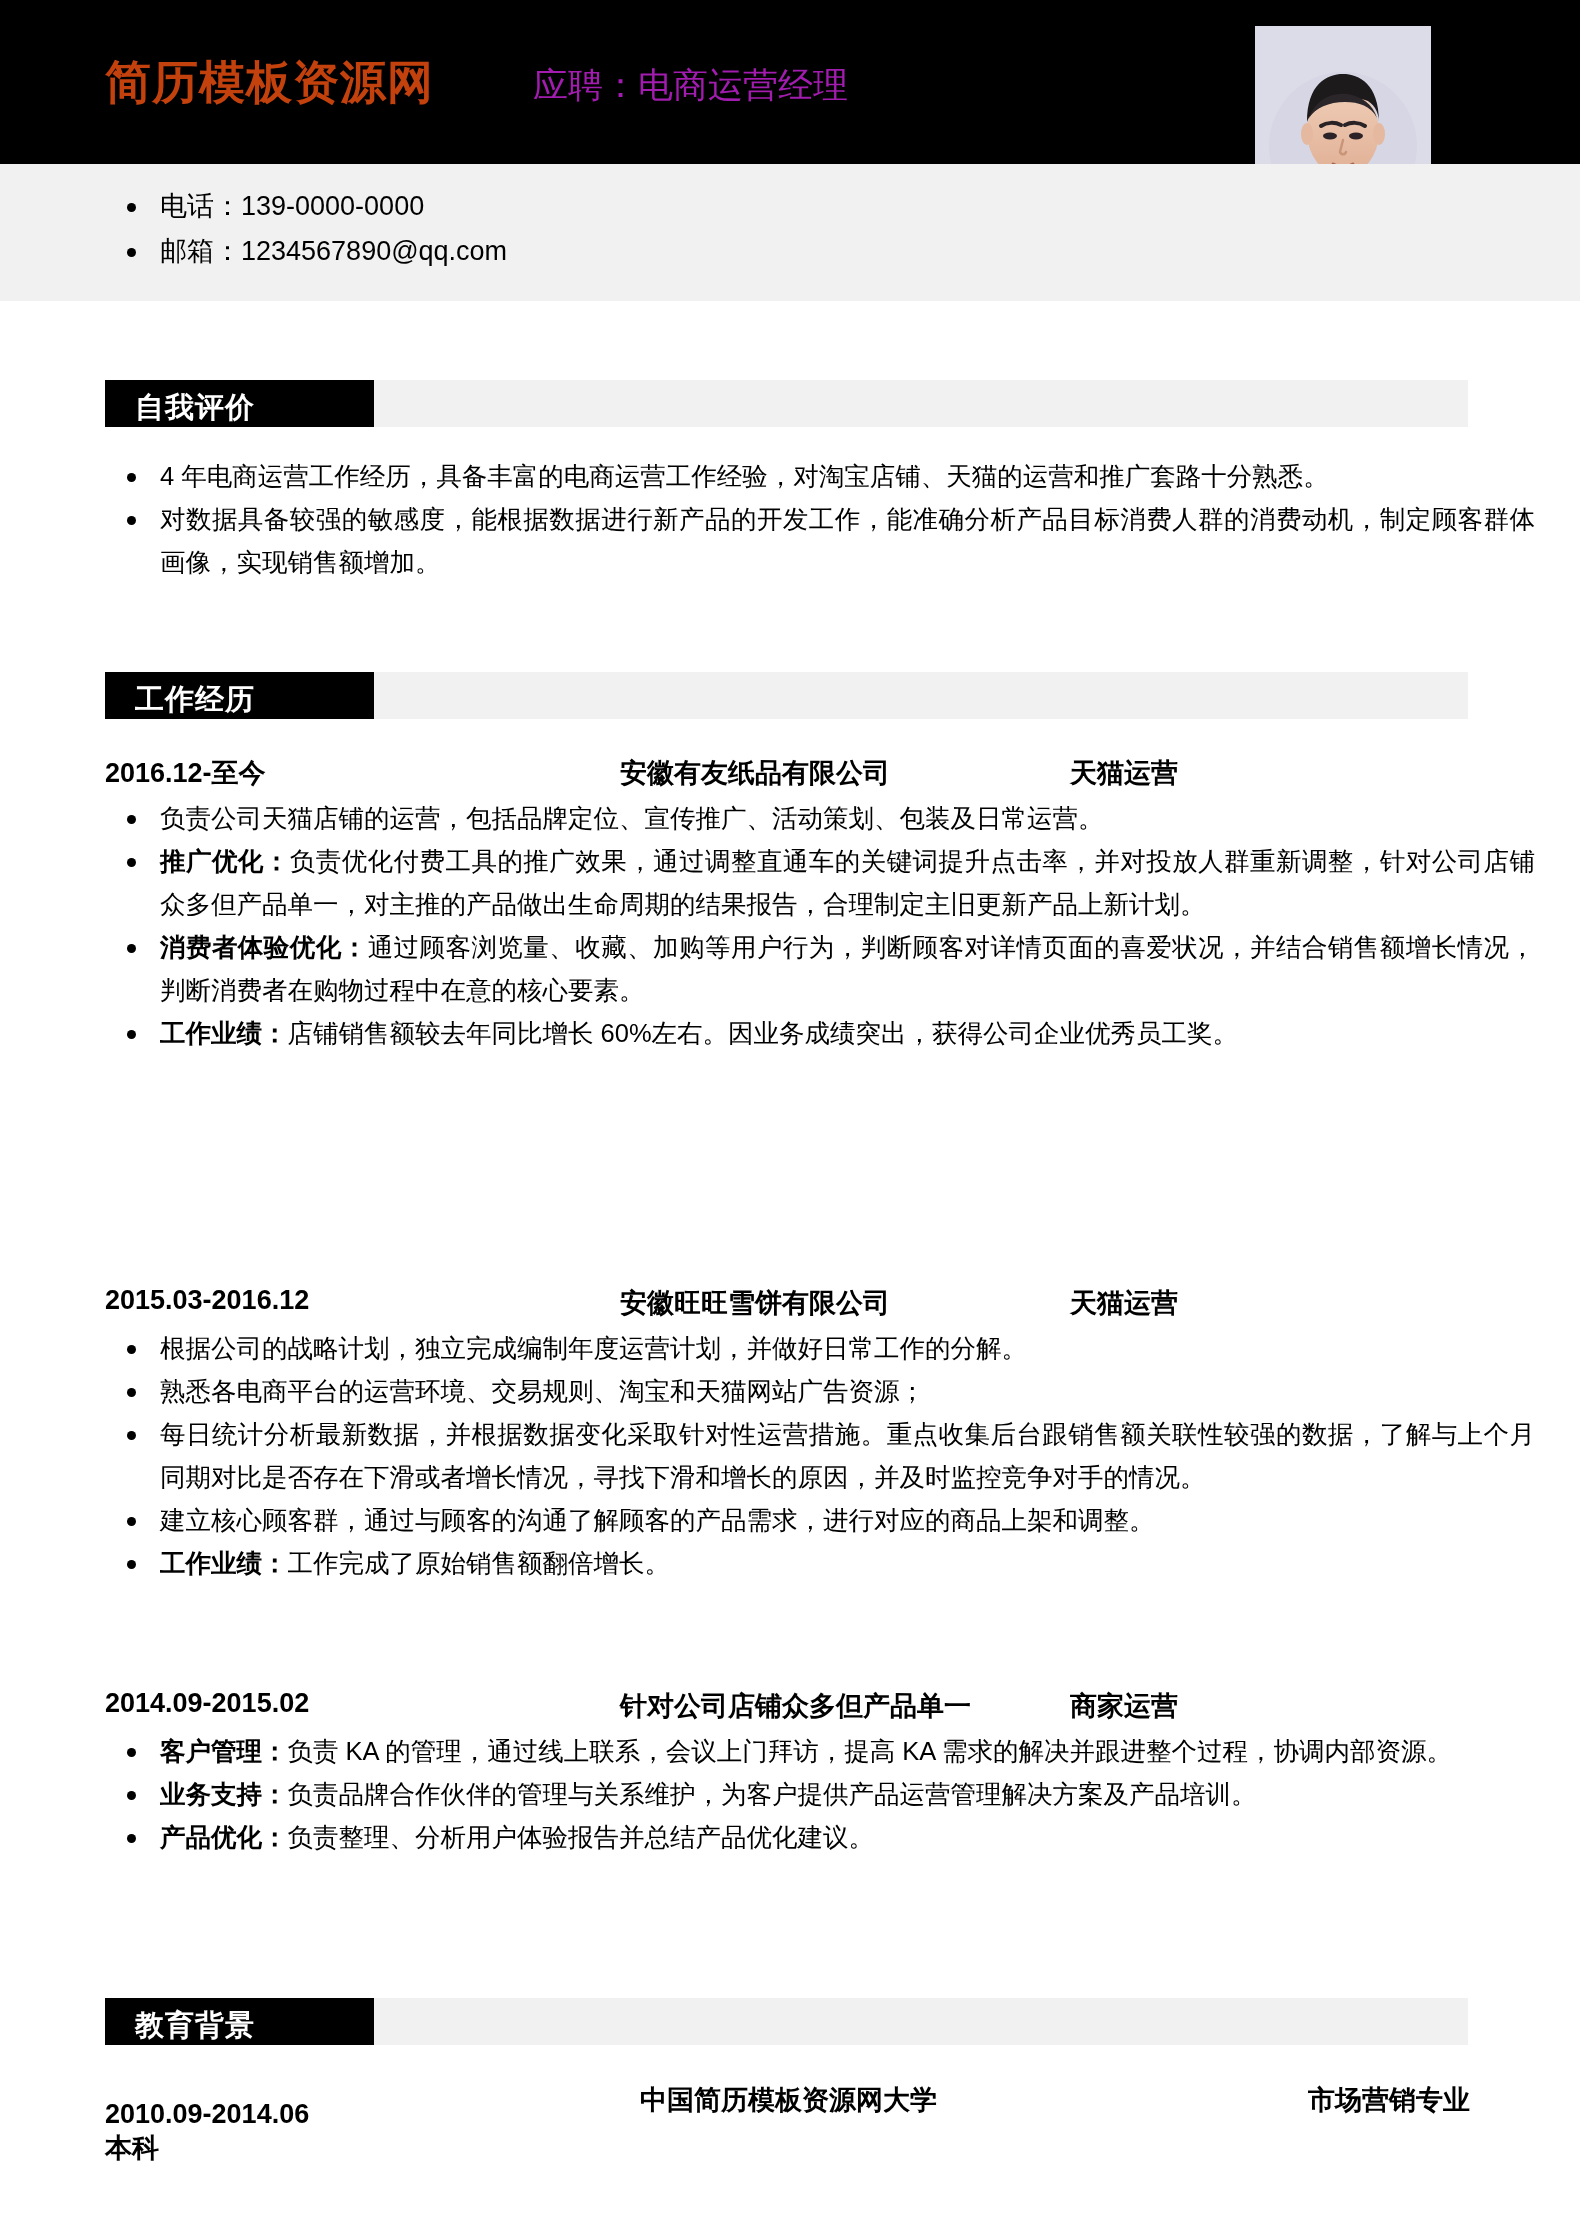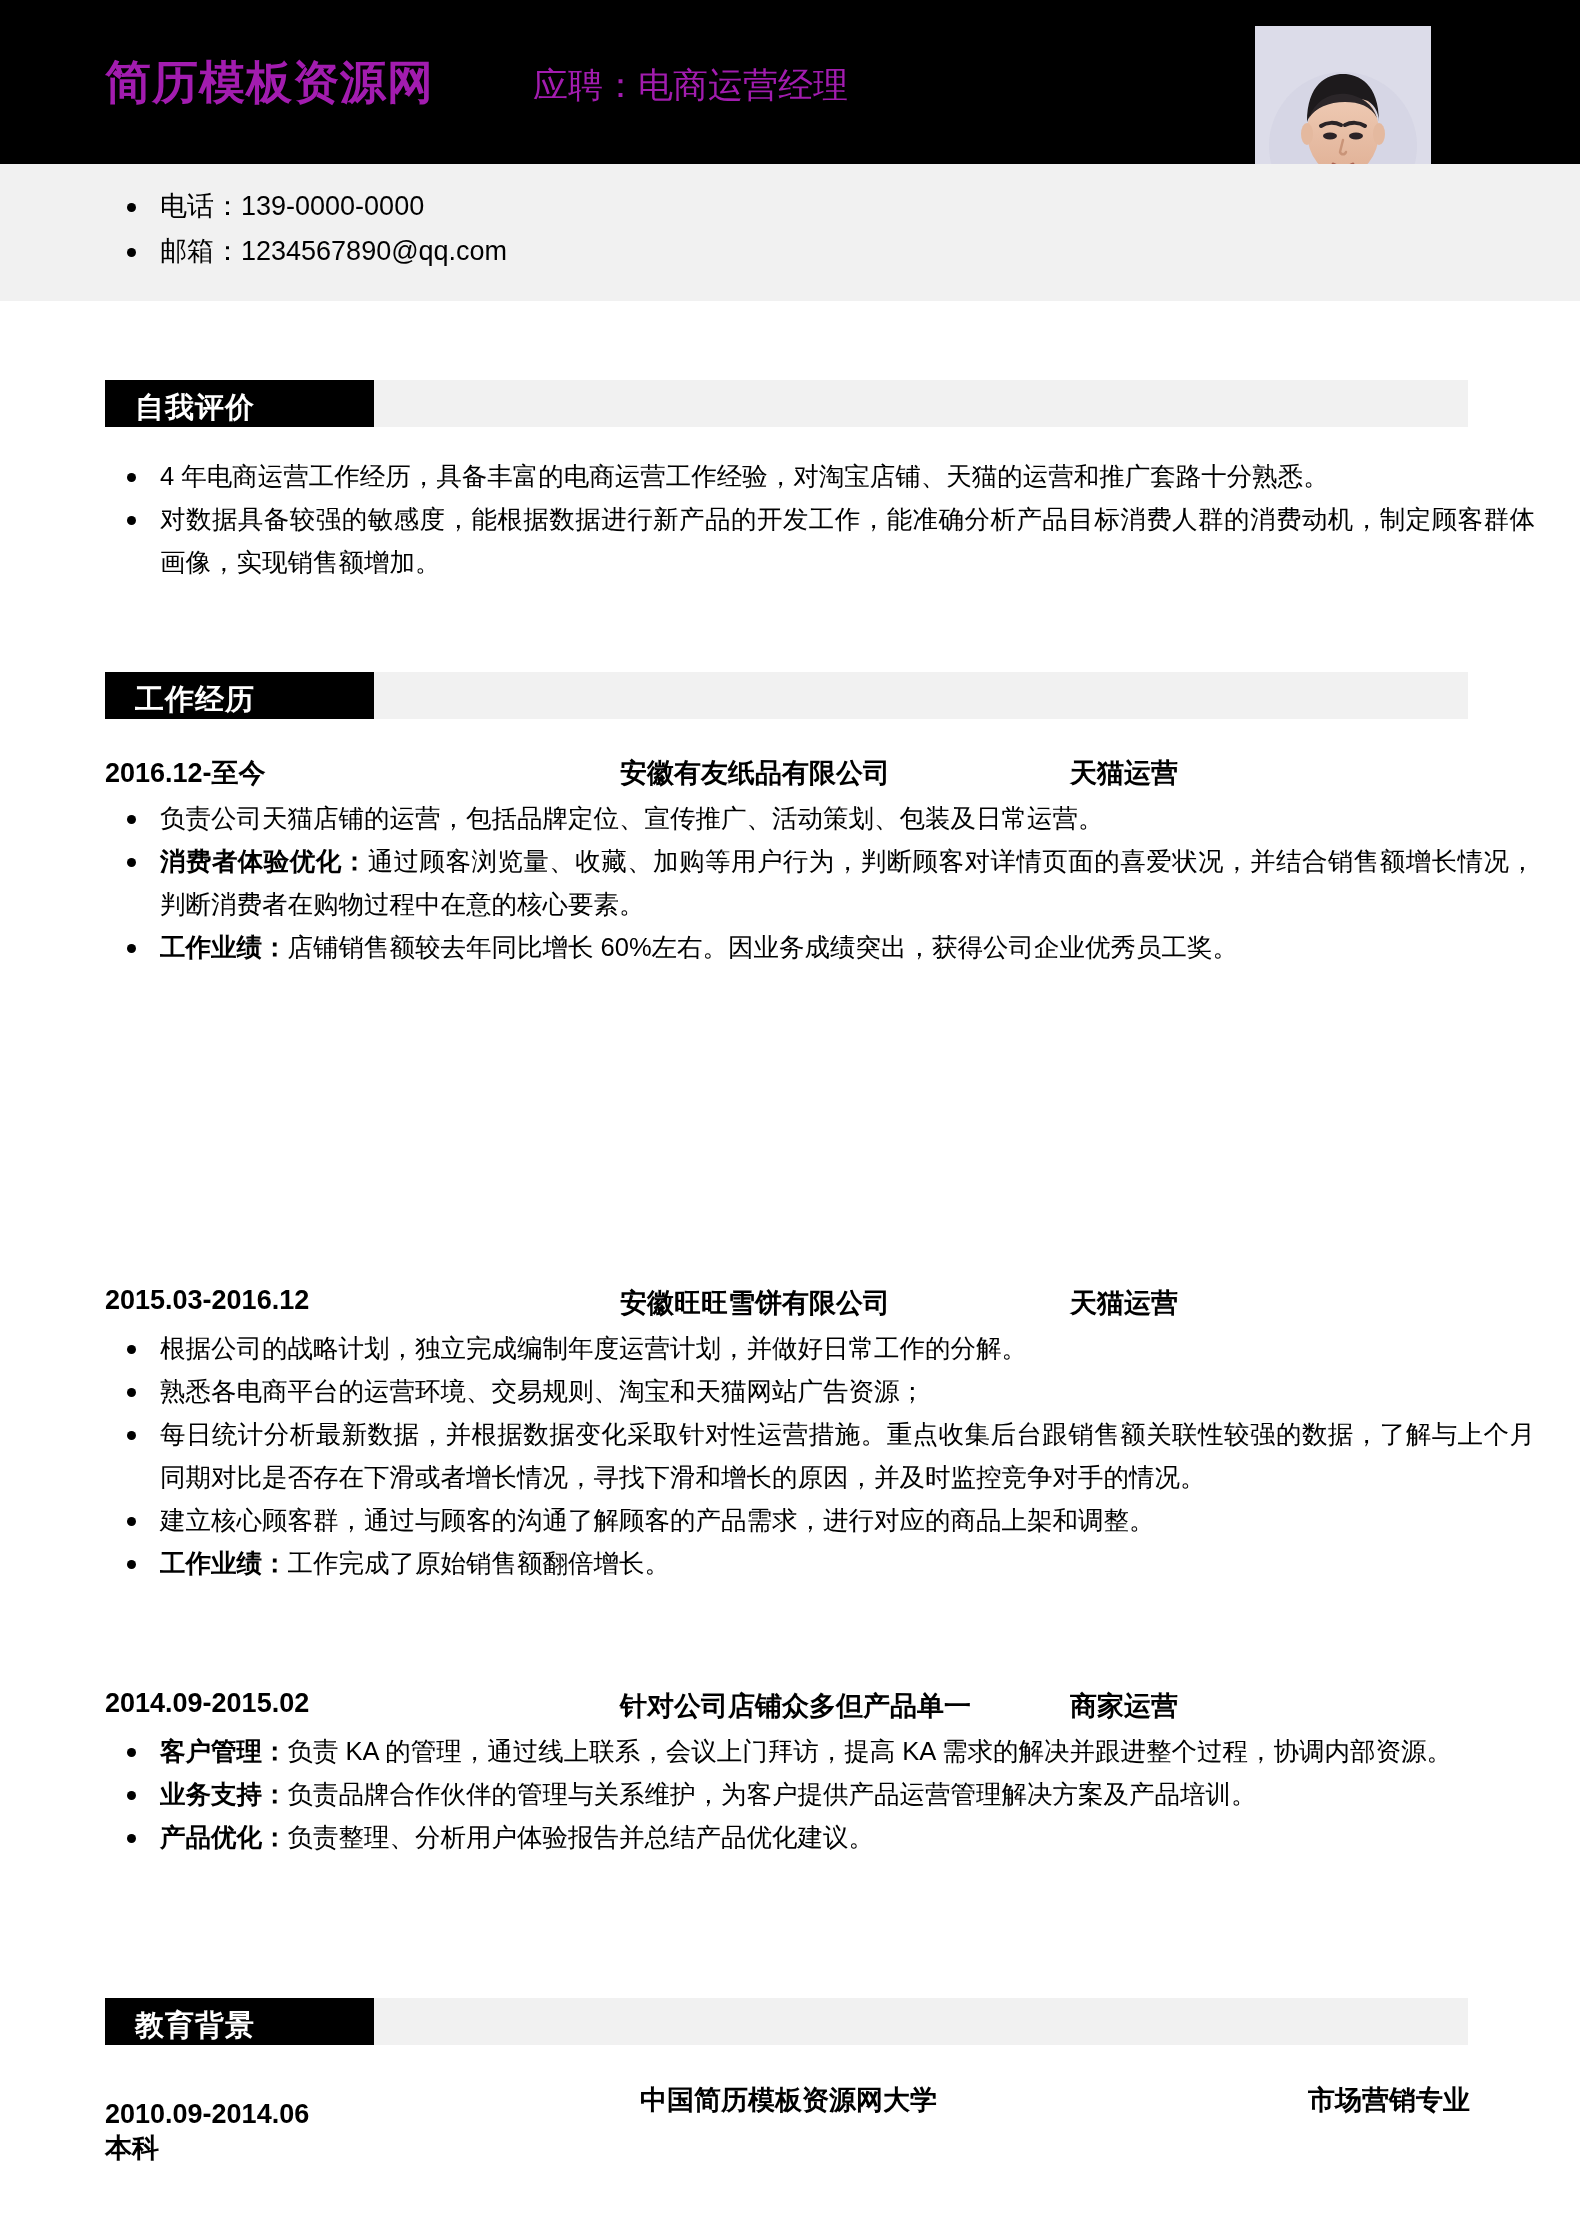--- a/index.html
+++ b/index.html
@@ -21,21 +21,21 @@
     position: absolute;
     left: 0; top: 0;
     width: 1580px; height: 164px;
     background: #000000;
   }
   .brand-title {
     position: absolute;
     left: 105px; top: 52px;
     font-size: 46px;
     font-weight: bold;
-    color: #a21caf;
+    color: #c2410c;
     letter-spacing: 1px;
     white-space: nowrap;
   }
   .apply-title {
     position: absolute;
     left: 533px; top: 62px;
     font-size: 35px;
     font-weight: normal;
     color: #a21caf;
     white-space: nowrap;
@@ -263,20 +263,21 @@
   <div class="tab-label">工作经历</div>
 </div>
 
 <div class="job-row" style="top:755px;">
   <span class="date">2016.12-至今</span>
   <span class="company">安徽有友纸品有限公司</span>
   <span class="role">天猫运营</span>
 </div>
 <ul class="para-list" style="top:797px;">
   <li><span class="lead"></span><span>负责公司天猫店铺的运营，包括品牌定位、宣传推广、活动策划、包装及日常运营。</span></li>
+  <li><span class="lead">推广优化：</span><span>负责优化付费工具的推广效果，通过调整直通车的关键词提升点击率，并对投放人群重新调整，针对公司店铺众多但产品单一，对主推的产品做出生命周期的结果报告，合理制定主旧更新产品上新计划。</span></li>
   <li><span class="lead">消费者体验优化：</span><span>通过顾客浏览量、收藏、加购等用户行为，判断顾客对详情页面的喜爱状况，并结合销售额增长情况，判断消费者在购物过程中在意的核心要素。</span></li>
   <li><span class="lead">工作业绩：</span><span>店铺销售额较去年同比增长 60%左右。因业务成绩突出，获得公司企业优秀员工奖。</span></li>
 </ul>
 
 <div class="job-row" style="top:1285px;">
   <span class="date">2015.03-2016.12</span>
   <span class="company">安徽旺旺雪饼有限公司</span>
   <span class="role">天猫运营</span>
 </div>
 <ul class="para-list" style="top:1327px;">

